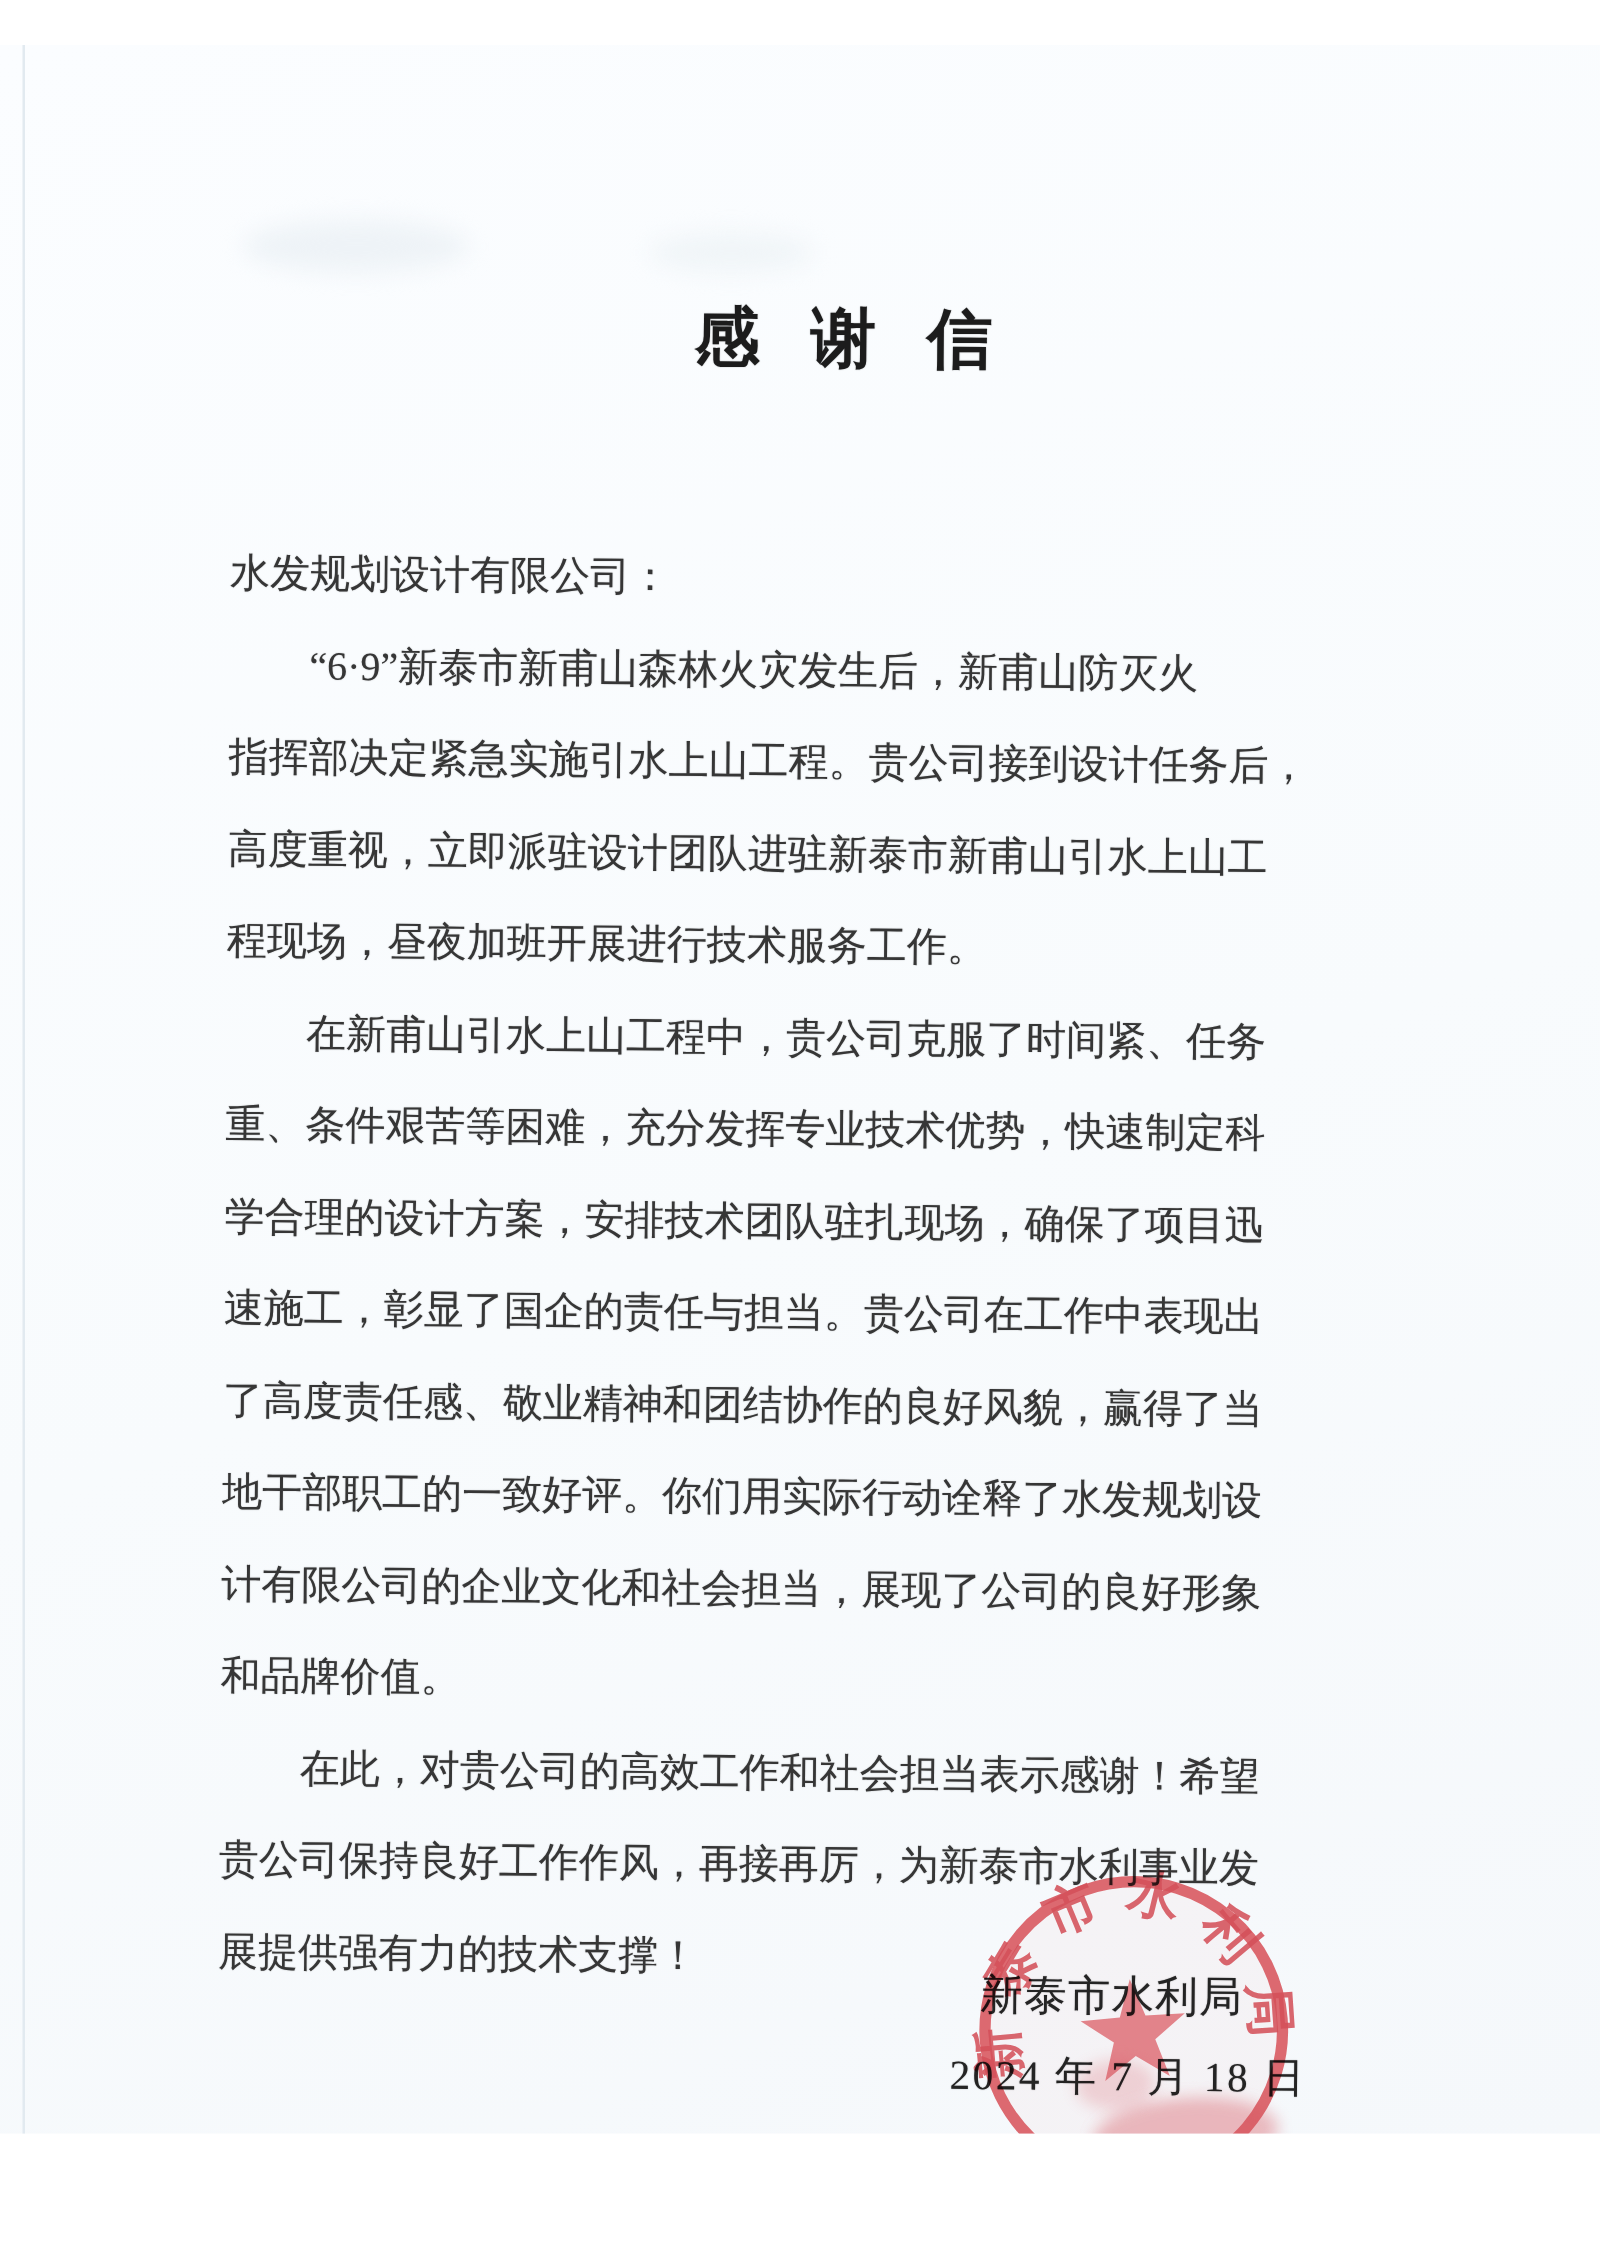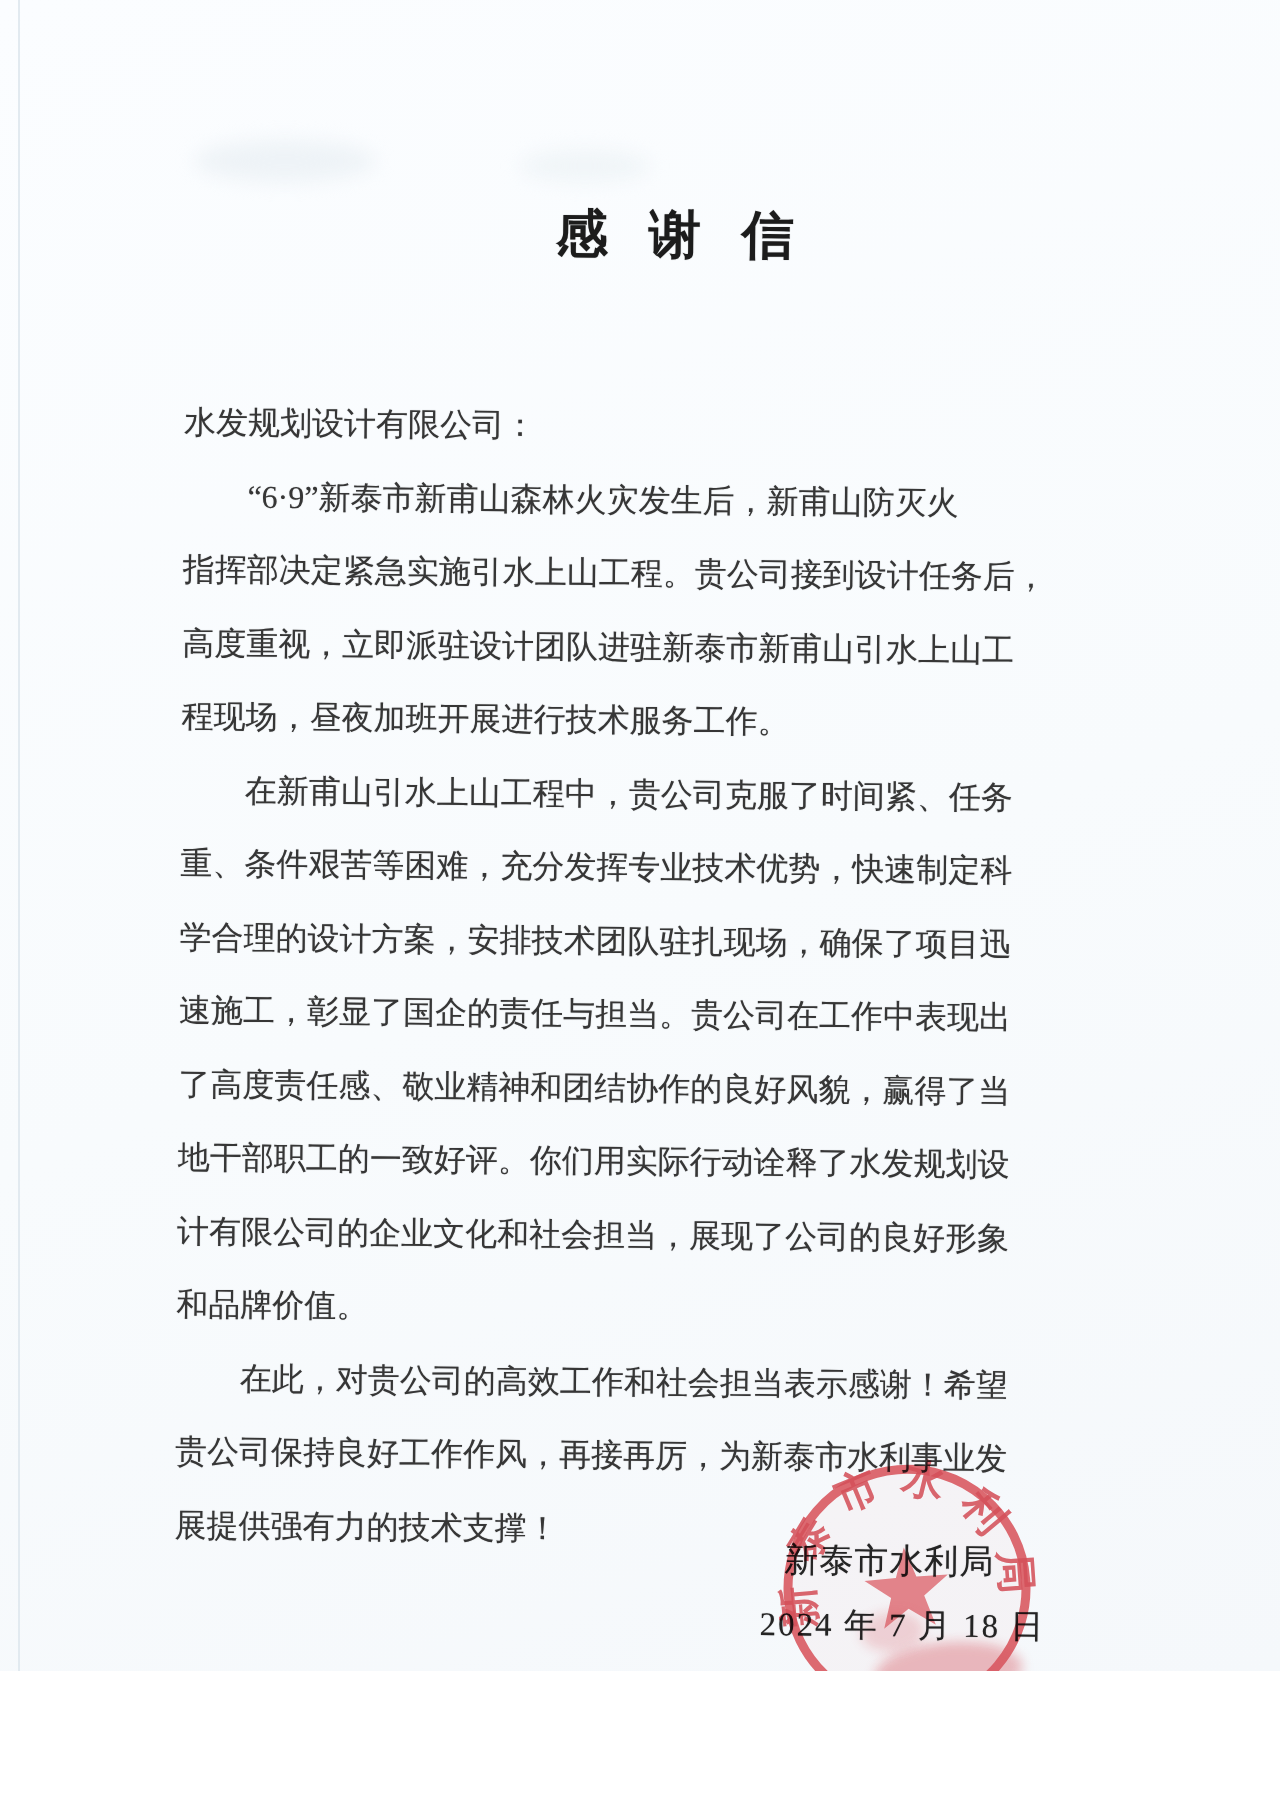--- a/index.html
+++ b/index.html
@@ -1,19 +1,20 @@
 <!DOCTYPE html>
 <html><head>
 <meta charset="utf-8">
 <style>
   html,body { margin:0; padding:0; background:#ffffff; }
   .page {
     position:relative; width:1280px; height:1671px; overflow:hidden;
     background:linear-gradient(160deg,#fbfdff 0%,#f8fbfd 55%,#f5f8fb 100%);
     font-family:"Liberation Serif","DejaVu Serif",serif;
+    margin-top:36px;
   }
   .scan-edge { position:absolute; left:18px; top:0; width:2px; height:1810px;
     background:#e2eaf0; }
   .noise { position:absolute; border-radius:50%; filter:blur(9px); }
   .noise-1 { left:195px; top:140px; width:180px; height:42px; background:#eef3f7; }
   .noise-2 { left:520px; top:150px; width:130px; height:32px; background:#f0f5f8; }
   .letter { position:absolute; inset:0; transform:rotate(0.5deg); transform-origin:640px 900px; }
   .title {
     position:absolute; left:550px; top:200px;
     font-size:52px; font-weight:700; letter-spacing:14px; color:#1c1c1c;

